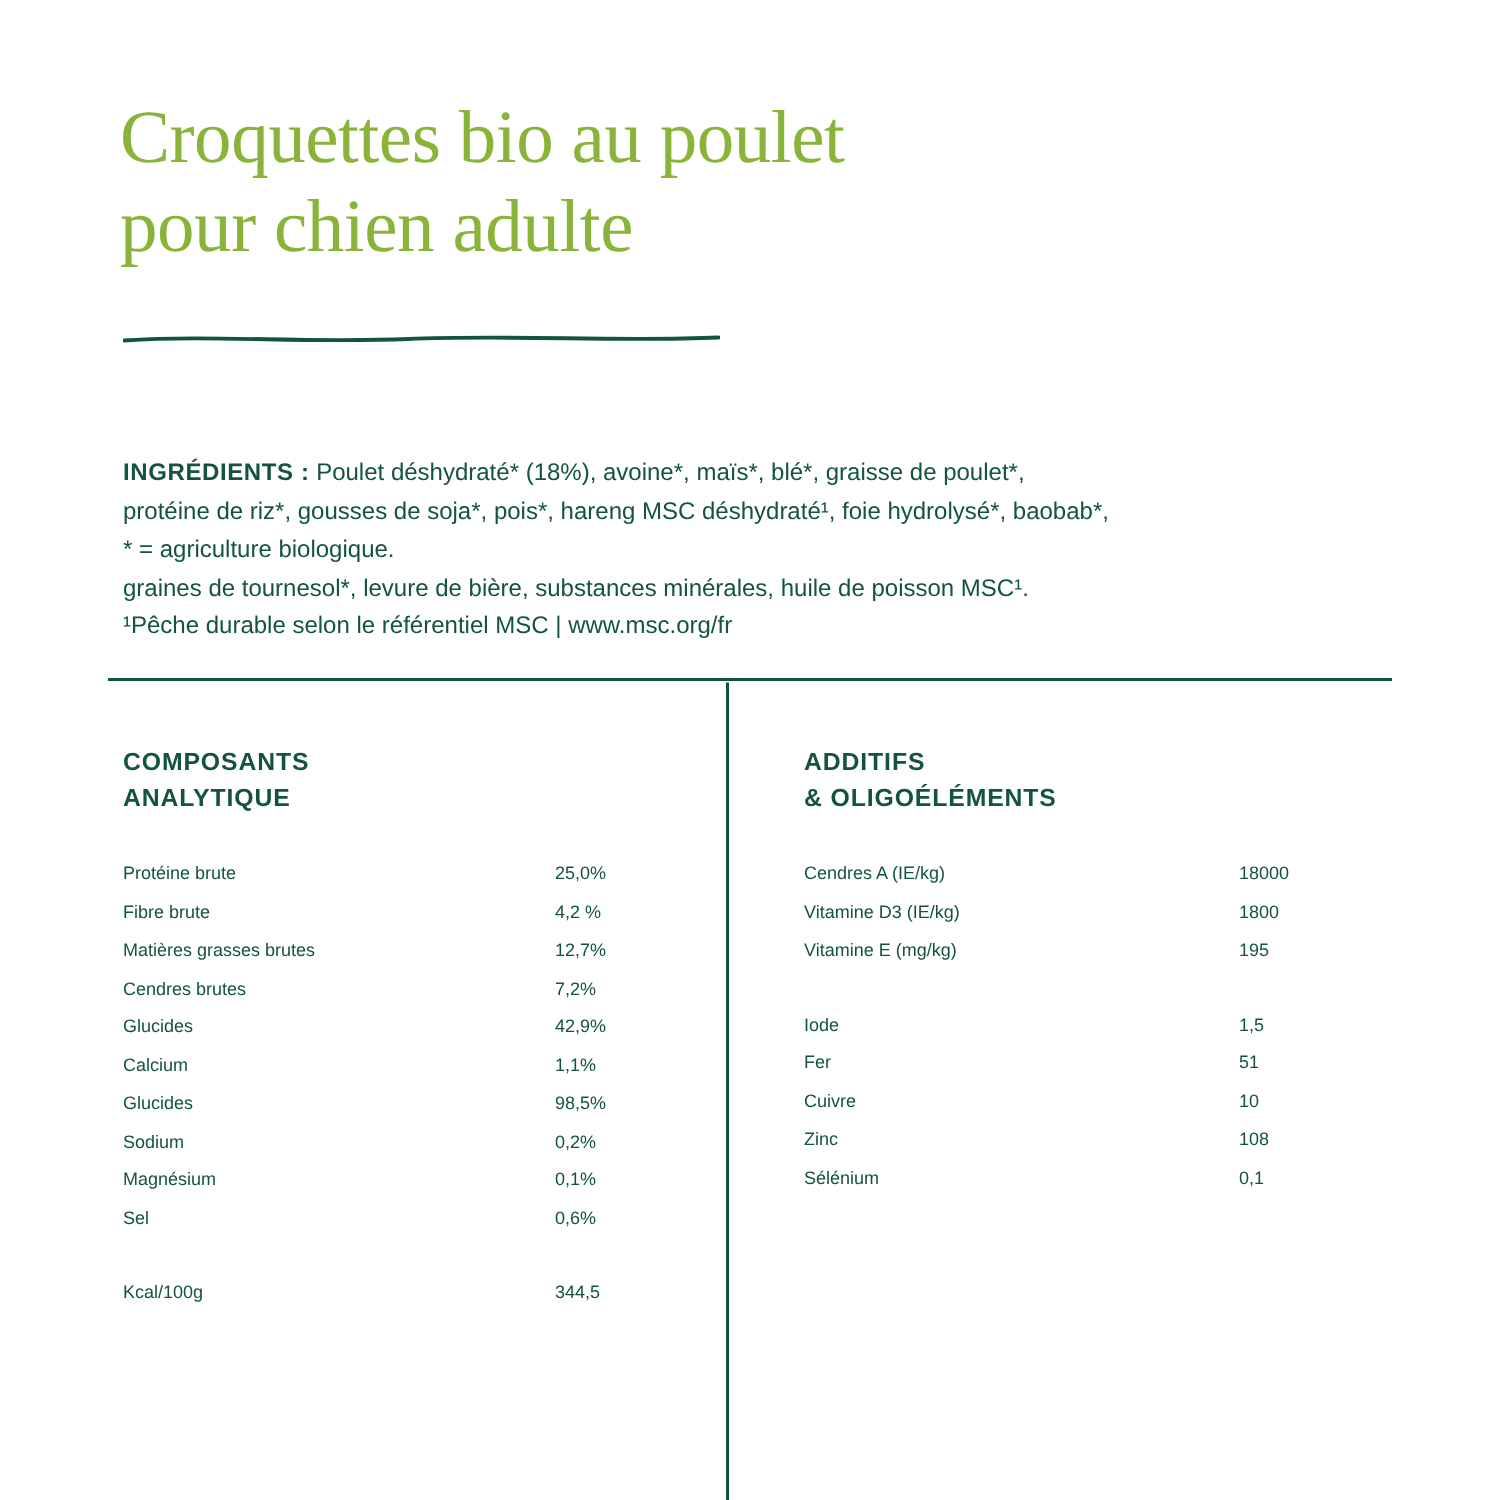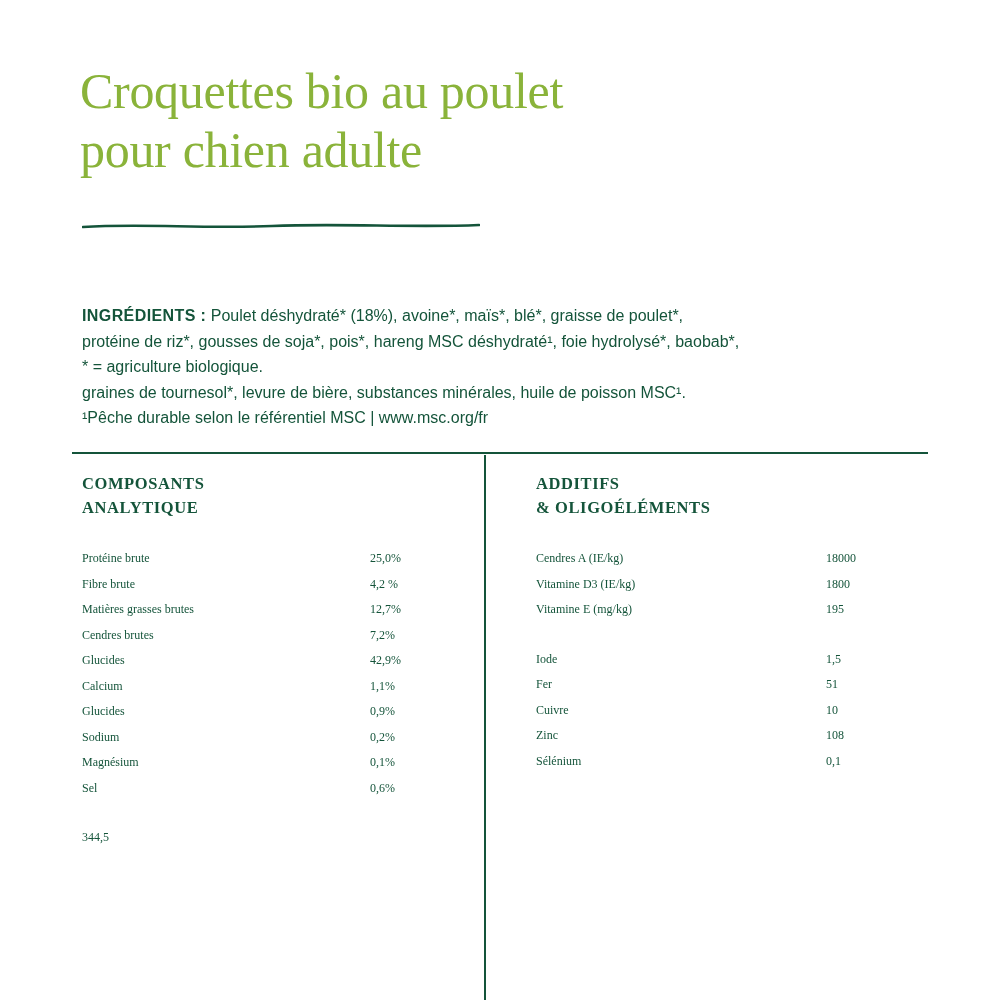--- a/index.html
+++ b/index.html
@@ -78,22 +78,21 @@
     left: 484px;
     top: 455px;
     width: 2px;
     height: 545px;
     background: #14543a;
   }
 
   
   .col {
     position: absolute;
-    top: 472px;
-    font-family: Liberation Serif, serif;
+    top: 496px;
   }
   .col-left { left: 82px; width: 380px; }
   .col-right { left: 536px; width: 380px; }
 
   .col-head {
     font-size: 16.5px;
     font-weight: bold;
     letter-spacing: 0.6px;
     line-height: 24px;
     color: #14543a;
@@ -165,36 +164,37 @@
       <div class="row">
         <span class="k">Glucides</span>
         <span class="v">42,9%</span>
       </div>
       <div class="row">
         <span class="k">Calcium</span>
         <span class="v">1,1%</span>
       </div>
       <div class="row">
         <span class="k">Glucides</span>
-        <span class="v">0,9%</span>
+        <span class="v">98,5%</span>
       </div>
       <div class="row">
         <span class="k">Sodium</span>
         <span class="v">0,2%</span>
       </div>
       <div class="row">
         <span class="k">Magnésium</span>
         <span class="v">0,1%</span>
       </div>
       <div class="row">
         <span class="k">Sel</span>
         <span class="v">0,6%</span>
       </div>
       <div class="spacer"></div>
       <div class="row">
+        <span class="k">Kcal/100g</span>
         <span class="v">344,5</span>
       </div>
     </div>
   </div>
 
   <div class="col col-right">
     <div class="col-head">ADDITIFS
 &amp; OLIGOÉLÉMENTS</div>
     <div class="rows">
       <div class="row">

